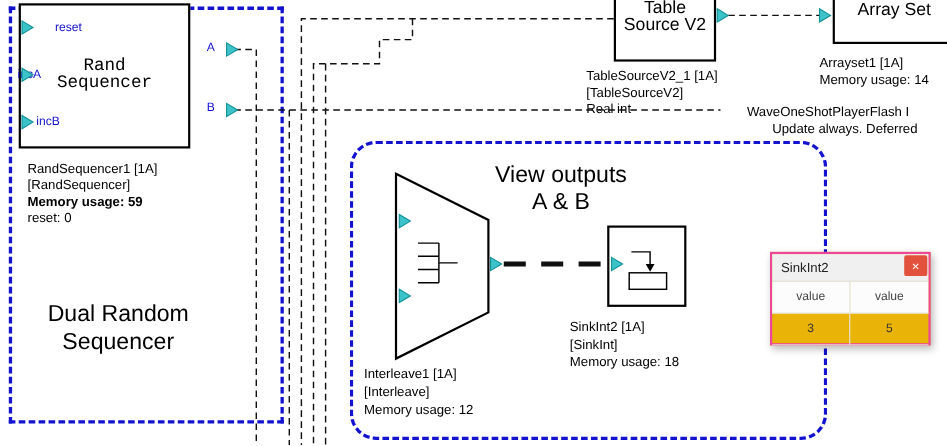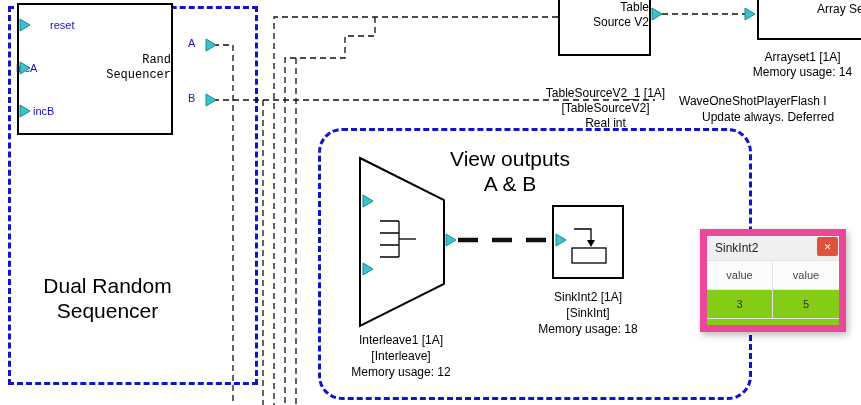--- a/index.html
+++ b/index.html
@@ -2,31 +2,31 @@
 <html><head>
 <meta charset="utf-8">
 <style>
   html,body{margin:0;padding:0;background:#fff;}
   .canvas{
     position:relative;width:861px;height:405px;background:#ffffff;overflow:hidden;
     font-family:"Liberation Sans",sans-serif;color:#000;
   }
   .region{position:absolute;border:3px dashed #1212cf;box-sizing:border-box;z-index:1;background:transparent;}
   .block{position:absolute;background:#fff;border:2px solid #000;box-sizing:border-box;z-index:2;}
-  .blocktitle{position:absolute;width:100%;text-align:right;font-size:12px;line-height:15px;color:#000;z-index:3;}
-  .cap{position:absolute;text-align:center;font-size:12px;line-height:15px;color:#000;z-index:3;}
+  .blocktitle{position:absolute;width:100%;text-align:center;font-size:16px;line-height:15px;color:#000;z-index:3;}
+  .cap{position:absolute;font-size:12px;line-height:15px;color:#000;z-index:3;}
   .cap span{display:block;}
   .mem{font-weight:bold;}
   .portlabel{position:absolute;color:#1212cf;font-size:11px;z-index:3;}
   .bigblue{position:absolute;color:#000000;font-size:21px;line-height:25px;text-align:center;z-index:3;}
   .note{position:absolute;font-size:12px;color:#000;white-space:nowrap;z-index:3;}
   svg.layer{position:absolute;left:0;top:0;z-index:5;}
   
-  .syswin{position:absolute;left:700px;top:229px;width:146px;height:103px;background:#84cc16;
-    border:7px solid #ec4899;box-shadow:2px 3px 7px rgba(0,0,0,.28);z-index:10;box-sizing:border-box;}
+  .syswin{position:absolute;left:700px;top:229px;width:146px;height:85px;background:#eab308;
+    border:2px solid #ec4899;box-shadow:2px 3px 7px rgba(0,0,0,.28);z-index:10;box-sizing:border-box;}
   .titlebar{position:relative;height:24px;background:#f0f0f0;border-bottom:1px solid #e3e3e3;}
   .wintitle{position:absolute;left:8px;top:5px;font-size:12px;color:#222;}
   .closebtn{position:absolute;top:1px;right:1px;width:21px;height:19px;background:#e2513c;color:#fff;
     font-size:9px;display:flex;align-items:center;justify-content:center;border-radius:2px;cursor:default;}
   .wintable{display:grid;grid-template-columns:1fr 1fr;}
   .wcell{height:29px;display:flex;align-items:center;justify-content:center;font-size:11px;color:#333;
     border-bottom:1px solid #e4e4e4;box-sizing:border-box;}
   .wcell.c1{border-right:1px solid #e4e4e4;}
   .wcell.hdr{color:#444;background:#fcfcfc;text-align:center;}
 </style>
@@ -42,28 +42,34 @@
     <div class="blocktitle" style="top:48px;">
       <span>Rand</span><br>
       <span>Sequencer</span>
     </div>
   </div>
   <div class="portlabel" style="left:33px;top:19px;padding-left:17px;">reset</div>
   <div class="portlabel" style="left:16px;top:62px;">incA</div>
   <div class="portlabel" style="left:33px;top:105px;">incB</div>
   <div class="portlabel" style="left:188px;top:37px;">A</div>
   <div class="portlabel" style="left:188px;top:92px;">B</div>
+  <div class="cap" style="left:25px;top:146px;width:172px;">
+    <span>RandSequencer1 [1A]</span>
+    <span>[RandSequencer]</span>
+    <span class="mem">Memory usage: 59</span>
+    <span>reset: 0</span>
+  </div>
 
   <div class="block" style="left:558px;top:-16px;width:93px;height:72px;">
     <div class="blocktitle" style="top:14px;">
       <span>Table</span><br>
       <span>Source V2</span>
     </div>
   </div>
-  <div class="cap" style="left:533px;top:62px;width:145px;margin-top:24px;">
+  <div class="cap" style="left:533px;top:62px;width:145px;">
     <span>TableSourceV2_1 [1A]</span>
     <span>[TableSourceV2]</span>
     <span>Real int</span>
   </div>
 
   <div class="block" style="left:757px;top:-18px;width:112px;height:58px;">
     <div class="blocktitle" style="top:18px;">Array Set</div>
   </div>
   <div class="cap" style="left:745px;top:50px;width:115px;">
     <span>Arrayset1 [1A]</span>

